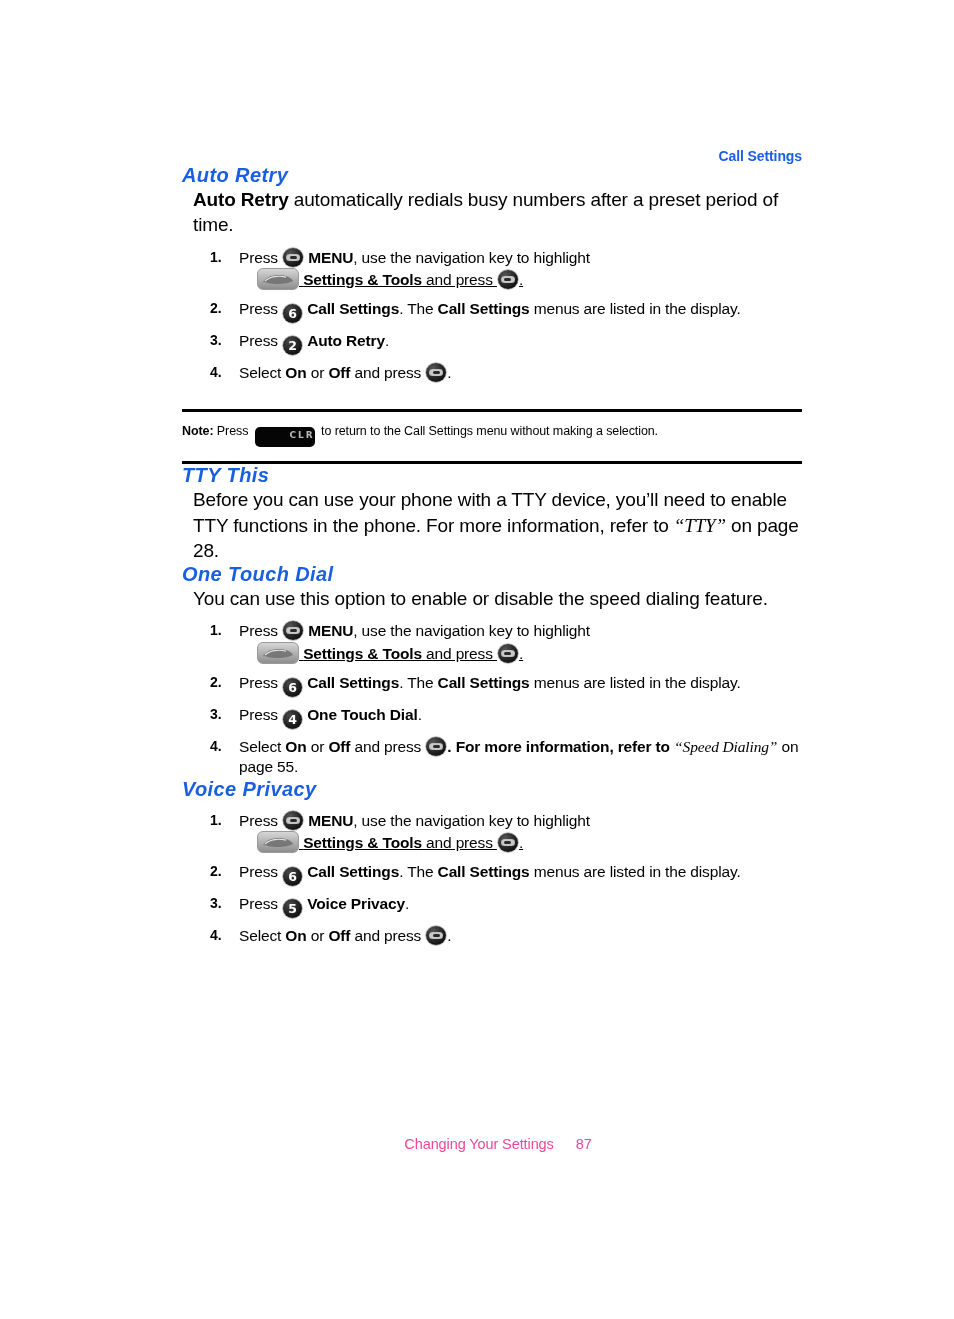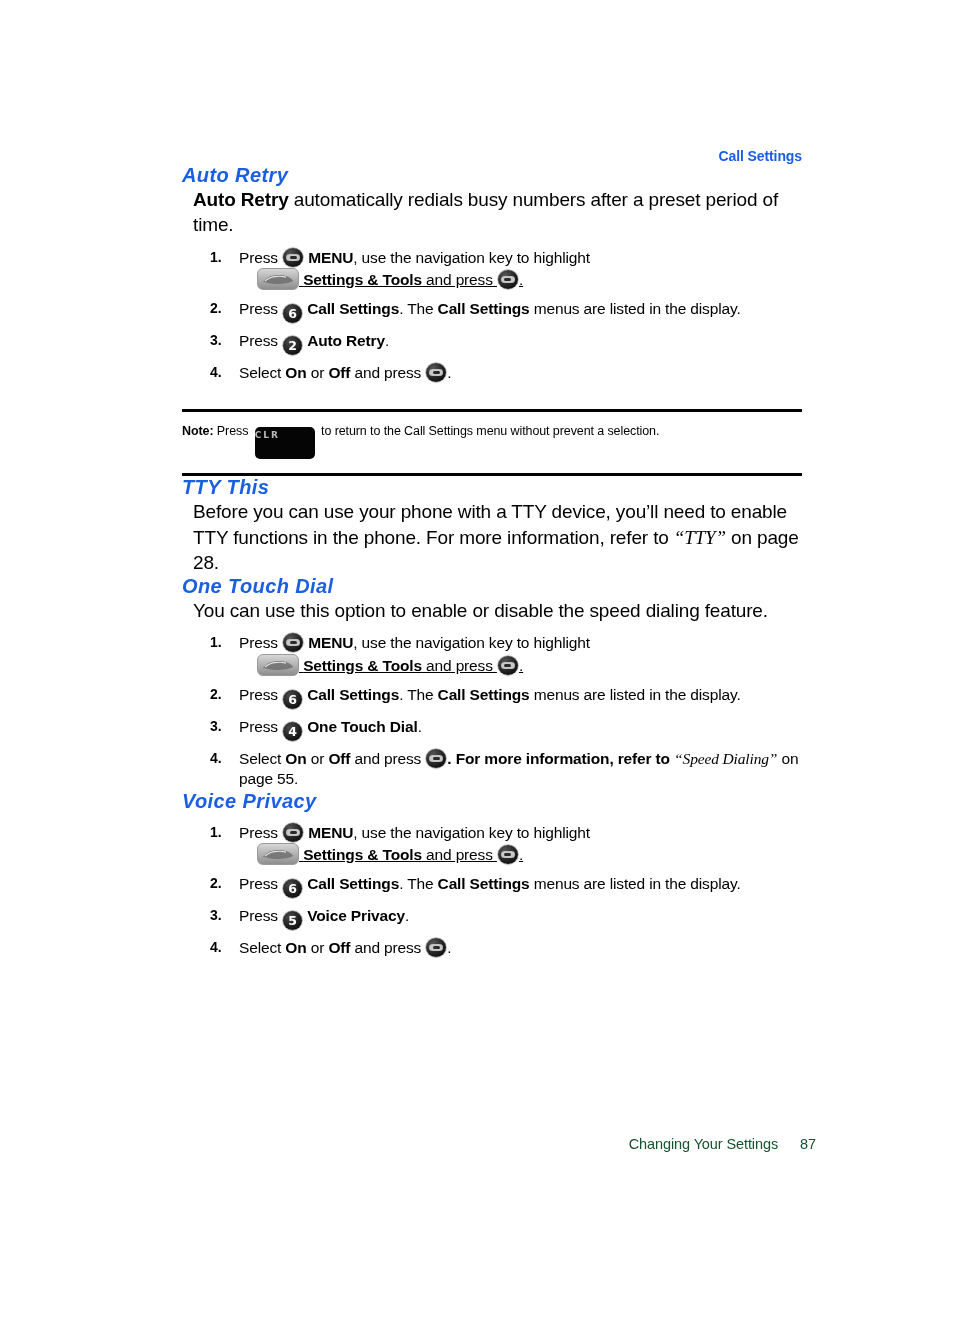--- a/index.html
+++ b/index.html
@@ -113,26 +113,26 @@
   .note-text {
     font-size: 12.5px;
     line-height: 1.25;
     letter-spacing: -0.1px;
   }
   .note-label { font-weight: bold; }
 
   
   .page-footer {
     position: absolute;
-    left: 196px;
+    left: 188px;
     top: 1136px;
     width: 620px;
-    text-align: right;
+    text-align: center;
     font-size: 14.5px;
-    color: #14532d;
+    color: #ec4899;
     letter-spacing: -0.1px;
   }
   .page-footer .folio {
     display: inline-block;
     margin-left: 22px;
   }
 
   
   .key-icon {
     display: inline-block;
@@ -201,29 +201,29 @@
   }
   .key-tools .swoosh {
     position: absolute;
     left: 4px;
     top: 4px;
   }
 
   
   .key-clr {
     width: 60px;
-    height: 32px;
+    height: 20px;
     border-radius: 5px;
     background: #050505;
     color: #b9b9b9;
     font-size: 9px;
     font-weight: bold;
     letter-spacing: 2px;
     line-height: 16px;
-    text-align: left;
+    text-align: right;
     font-family: "DejaVu Sans", sans-serif;
     vertical-align: -3px;
     margin: 8px 3px;
   }
 </style>
 </head>
 <body>
 
 <div class="page">
 
@@ -253,21 +253,21 @@
       <span>Press </span><span class="key-icon key-round">2</span>&nbsp;<b>Auto Retry</b><span>.</span>
     </li>
 
     <li>
       <span class="step-num">4.</span>
       <span>Select </span><b>On</b><span> or </span><b>Off</b><span> and press </span><span class="key-icon key-ok"></span><span>.</span>
     </li>
   </ol>
 
   <div class="note-block note-auto-retry">
-    <div class="note-text"><b class="note-label">Note:</b><span> Press </span><span class="key-icon key-clr">CLR</span><span> to return to the Call Settings menu without prevent a selection.</span></div>
+    <div class="note-text"><b class="note-label">Note:</b><span> Press </span><span class="key-icon key-clr">CLR</span><span> to return to the Call Settings menu without making a selection.</span></div>
   </div>
 
   <h2 class="section-heading h-tty">TTY This</h2>
 
   <p class="body-para p-tty"><span>Before you can use your phone with a TTY device, you’ll need to enable TTY functions in the phone. For more information, refer to </span><i>“TTY”</i><span> on page 28.</span></p>
 
   <h2 class="section-heading h-one-touch">One Touch Dial</h2>
 
   <p class="body-para p-one-touch">You can use this option to enable or disable the speed dialing feature.</p>
 

